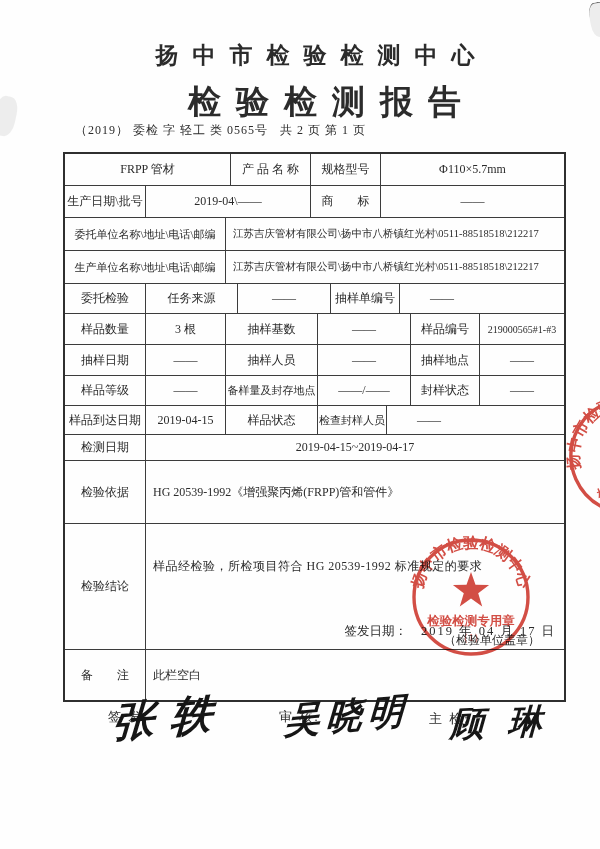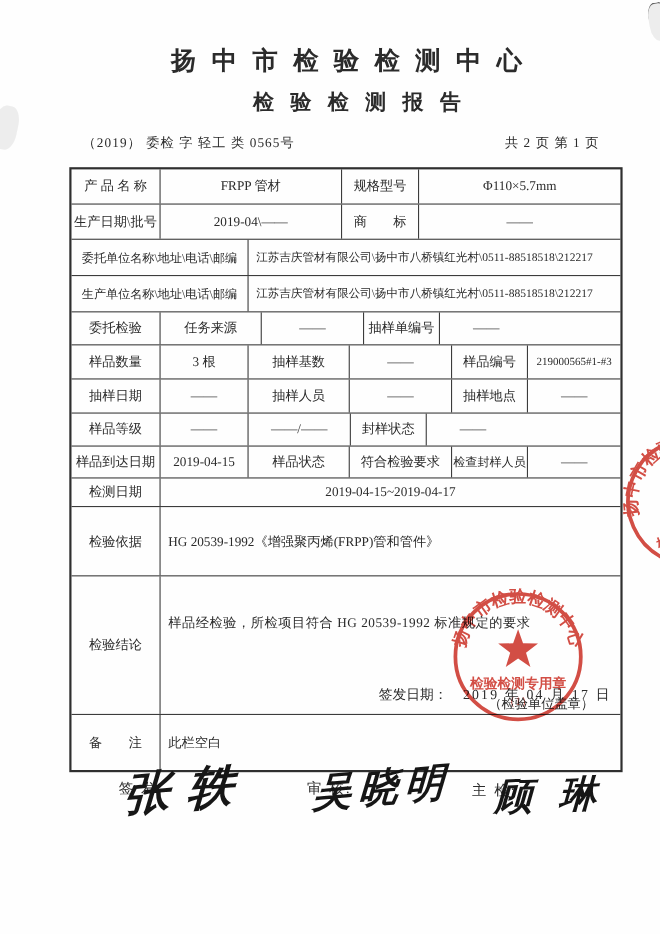--- a/index.html
+++ b/index.html
@@ -14,27 +14,28 @@
   .smudge.tl{left:-6px;top:96px;width:22px;height:40px;transform:rotate(12deg);}
   .smudge.tr{right:-8px;top:2px;width:18px;height:34px;transform:rotate(-10deg);}
 
   .hdr-org{
     position:absolute;left:0;right:0;top:40px;text-align:center;
     font-size:23px;font-weight:700;letter-spacing:14px;padding-left:44px;
     white-space:nowrap;
   }
   .hdr-title{
     position:absolute;left:0;right:0;top:80px;text-align:center;
-    font-size:19px;font-weight:700;letter-spacing:15px;padding-left:64px;
+    font-size:33px;font-weight:700;letter-spacing:15px;padding-left:64px;
     white-space:nowrap;
   }
   .hdr-meta{
     position:absolute;left:75px;right:55px;top:122px;
-    display:flex;justify-content:space-between;font-size:12px;
+    display:flex;font-size:12px;
     letter-spacing:1px;
+    gap:12px;
   }
 
   .tbl{position:absolute;left:63px;top:152px;width:499px;border:2px solid #2f2f2f;background:#fefefe;}
   .tr{display:flex;border-top:1px solid #3c3c3c;}
   .tr:first-child{border-top:0;}
   .td{
     box-sizing:border-box;border-left:1px solid #3c3c3c;
     display:flex;align-items:center;justify-content:center;
     font-size:12px;overflow:hidden;white-space:nowrap;
   }
@@ -74,22 +75,22 @@
   <div class="hdr-org">扬中市检验检测中心</div>
   <div class="hdr-title">检验检测报告</div>
   <div class="hdr-meta">
     <span>（2019） 委检 字 轻工 类 0565号</span>
     <span>共 2 页 第 1 页</span>
   </div>
 
   <div class="tbl">
 
     <div class="tr" style="height:31px">
+      <div class="td" style="width:165px">FRPP 管材</div>
       <div class="td" style="width:80px">产 品 名 称</div>
-      <div class="td" style="width:165px">FRPP 管材</div>
       <div class="td" style="width:70px">规格型号</div>
       <div class="td" style="width:184px">Φ110×5.7mm</div>
     </div>
 
     <div class="tr" style="height:31px">
       <div class="td" style="width:80px">生产日期\批号</div>
       <div class="td" style="width:165px">2019-04\——</div>
       <div class="td" style="width:70px">商　　标</div>
       <div class="td" style="width:184px">——</div>
     </div>
@@ -126,30 +127,30 @@
       <div class="td" style="width:80px">——</div>
       <div class="td" style="width:92px">抽样人员</div>
       <div class="td" style="width:93px">——</div>
       <div class="td" style="width:69px">抽样地点</div>
       <div class="td" style="width:85px">——</div>
     </div>
 
     <div class="tr" style="height:29px">
       <div class="td" style="width:80px">样品等级</div>
       <div class="td" style="width:80px">——</div>
+      <div class="td f11" style="width:92px">备样量及封存地点</div>
       <div class="td" style="width:93px">——/——</div>
       <div class="td" style="width:69px">封样状态</div>
       <div class="td" style="width:85px">——</div>
     </div>
 
     <div class="tr" style="height:28px">
       <div class="td" style="width:80px">样品到达日期</div>
       <div class="td" style="width:80px">2019-04-15</div>
       <div class="td" style="width:92px">样品状态</div>
-      <div class="td" style="width:93px">符合检验要求</div>
       <div class="td f11" style="width:69px">检查封样人员</div>
       <div class="td" style="width:85px">——</div>
     </div>
 
     <div class="tr" style="height:25px">
       <div class="td" style="width:80px">检测日期</div>
       <div class="td" style="width:419px">2019-04-15~2019-04-17</div>
     </div>
 
     <div class="tr" style="height:62px">

